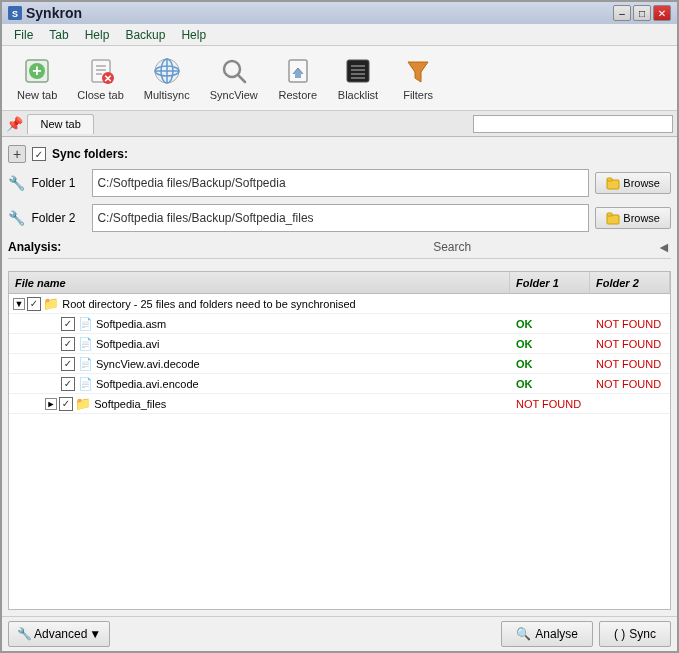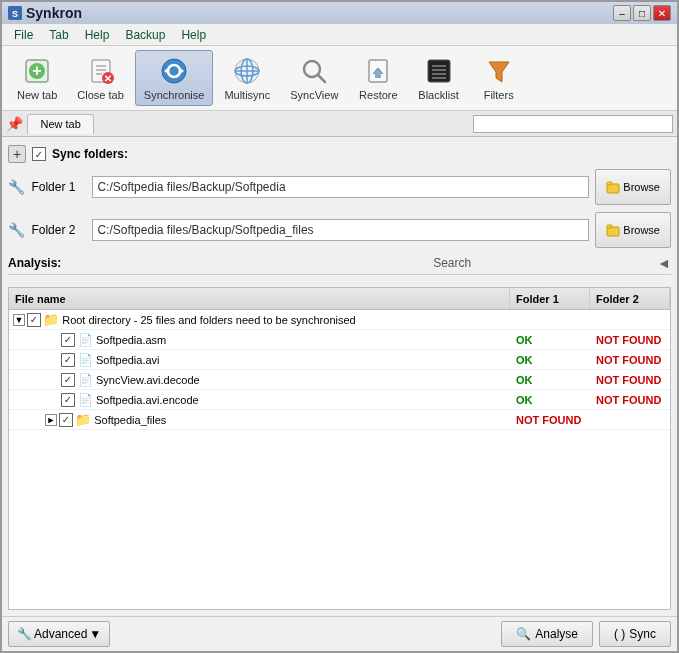--- a/index.html
+++ b/index.html
@@ -198,31 +198,31 @@
     .folder-icon {
       font-size: 14px;
       color: #888;
     }
     .folder-label {
       width: 55px;
       font-size: 12px;
     }
     .folder-path {
       flex: 1;
-      height: 22px;
+      height: 28px;
       border: 1px solid #aaa;
       background: white;
       padding: 0 4px;
       font-size: 12px;
       display: flex;
       align-items: center;
       color: #333;
     }
     .browse-btn {
-      height: 36px;
+      height: 22px;
       padding: 0 10px;
       background: linear-gradient(to bottom, #f5f5f5, #e0e0e0);
       border: 1px solid #aaa;
       cursor: pointer;
       font-size: 11px;
       display: flex;
       align-items: center;
       gap: 3px;
       border-radius: 2px;
     }
@@ -253,20 +253,21 @@
       border: 1px solid #bbb;
       background: white;
       overflow-y: auto;
     }
     .file-table-header {
       display: grid;
       grid-template-columns: 1fr 80px 80px;
       background: linear-gradient(to bottom, #e8e8e8, #d8d8d8);
       border-bottom: 1px solid #bbb;
       height: 22px;
+      font-style: italic;
     }
     .file-table-header-cell {
       padding: 2px 6px;
       font-size: 11px;
       font-weight: bold;
       border-right: 1px solid #ccc;
       display: flex;
       align-items: center;
     }
     .file-row {
@@ -276,21 +277,21 @@
       min-height: 20px;
     }
     .file-cell {
       padding: 2px 6px;
       font-size: 11px;
       display: flex;
       align-items: center;
       gap: 3px;
     }
     .file-cell.ok { color: #008000; font-weight: bold; }
-    .file-cell.not-found { color: #cc0000; font-weight: bold; }
+    .file-cell.not-found { color: #cc0000; font-weight: normal; }
     .row-controls {
       display: flex;
       align-items: center;
       gap: 2px;
     }
     .expand-btn {
       width: 12px;
       height: 12px;
       border: 1px solid #888;
       background: white;
@@ -392,32 +393,20 @@
         <svg width="30" height="30" viewBox="0 0 30 30">
           <rect x="6" y="4" width="18" height="22" rx="2" fill="#f8f8f8" stroke="#aaa" stroke-width="1.5"></rect>
           <line x1="10" y1="10" x2="20" y2="10" stroke="#aaa" stroke-width="1.5"></line>
           <line x1="10" y1="14" x2="20" y2="14" stroke="#aaa" stroke-width="1.5"></line>
           <line x1="10" y1="18" x2="16" y2="18" stroke="#aaa" stroke-width="1.5"></line>
           <circle cx="22" cy="22" r="6" fill="#e04040"></circle>
           <text x="22" y="26" text-anchor="middle" fill="white" font-size="10" font-weight="bold">✕</text>
         </svg>
       </div>
       <span>Close tab</span>
-    </div>
-    <div class="tool-btn active">
-      <div class="tool-icon">
-        <svg width="30" height="30" viewBox="0 0 30 30">
-          <circle cx="15" cy="15" r="12" fill="#4488cc" stroke="#2266aa" stroke-width="1"></circle>
-          <path d="M9 15 A6 6 0 0 1 21 15" fill="none" stroke="white" stroke-width="2.5" stroke-linecap="round"></path>
-          <path d="M21 15 A6 6 0 0 1 9 15" fill="none" stroke="white" stroke-width="2.5" stroke-linecap="round"></path>
-          <polygon points="21,12 25,15 21,18" fill="white"></polygon>
-          <polygon points="9,18 5,15 9,12" fill="white"></polygon>
-        </svg>
-      </div>
-      <span>Synchronise</span>
     </div>
     <div class="tool-btn">
       <div class="tool-icon">
         <svg width="30" height="30" viewBox="0 0 30 30">
           <circle cx="15" cy="15" r="12" fill="#e8f0f8" stroke="#aaa" stroke-width="1"></circle>
           <ellipse cx="15" cy="15" rx="6" ry="12" fill="none" stroke="#6699cc" stroke-width="1.5"></ellipse>
           <ellipse cx="15" cy="15" rx="12" ry="5" fill="none" stroke="#6699cc" stroke-width="1.5"></ellipse>
           <line x1="3" y1="15" x2="27" y2="15" stroke="#6699cc" stroke-width="1.5"></line>
           <line x1="15" y1="3" x2="15" y2="27" stroke="#6699cc" stroke-width="1.5"></line>
         </svg>

